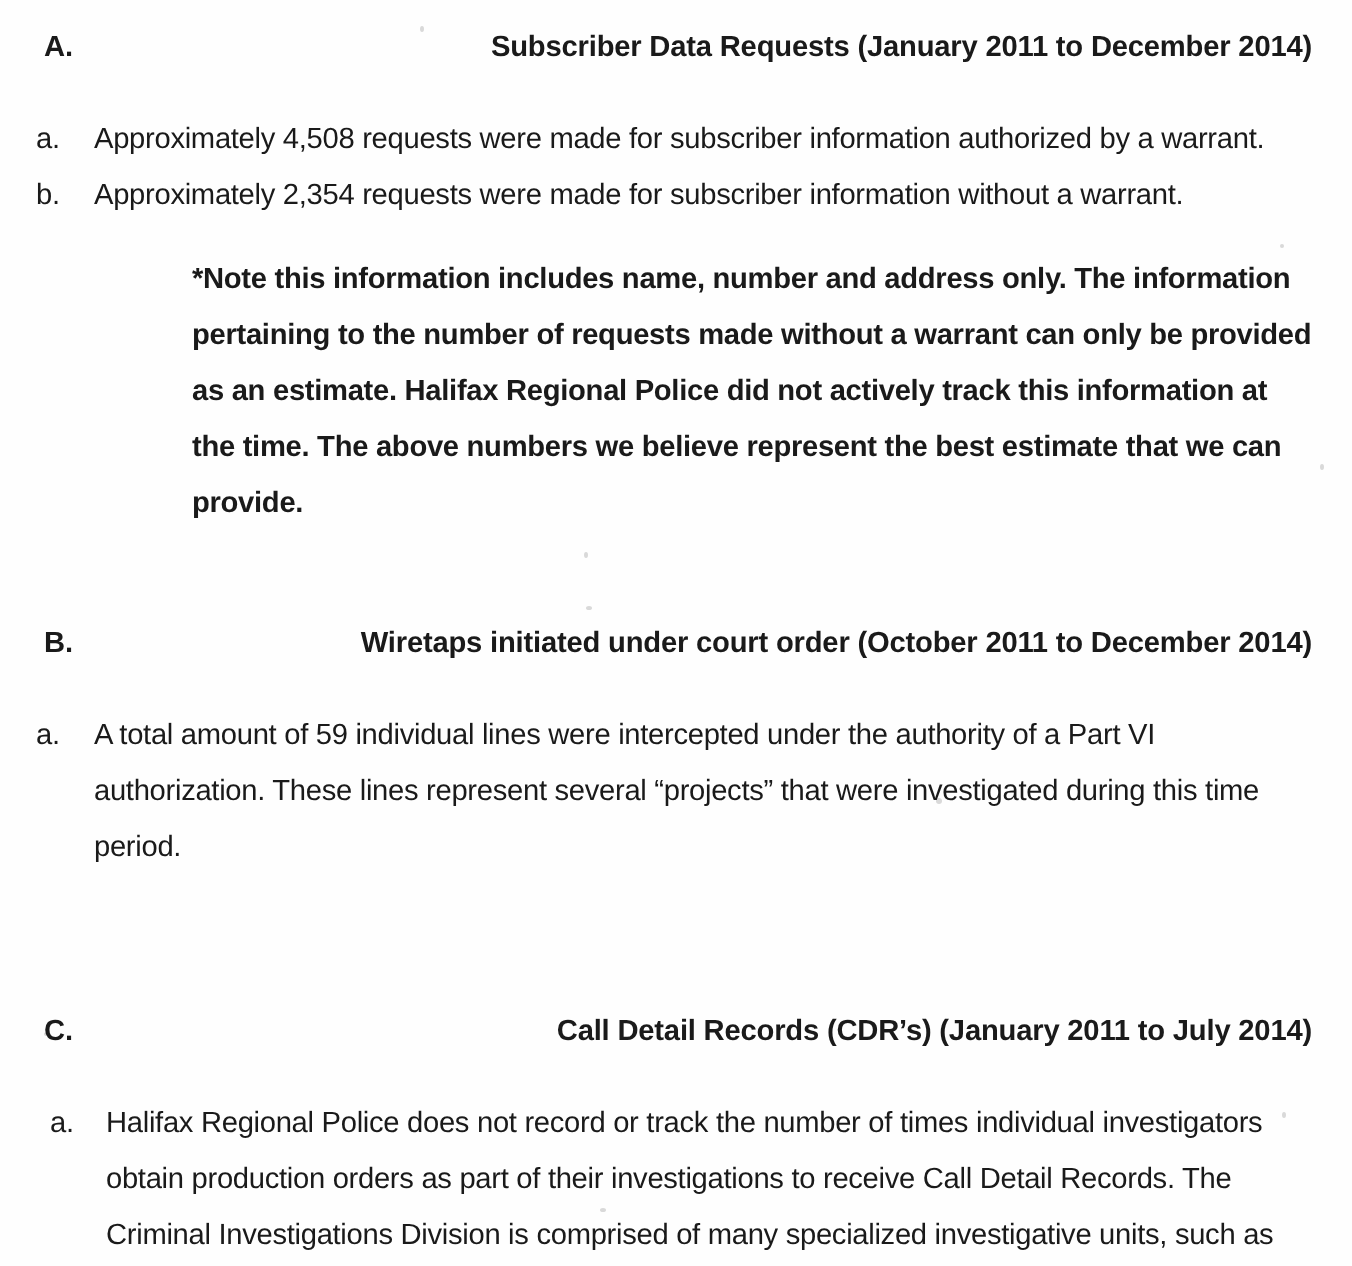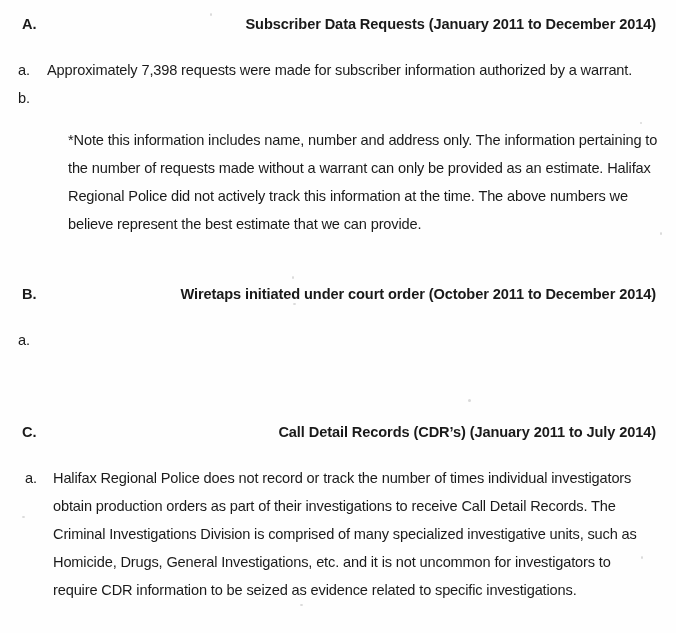--- a/index.html
+++ b/index.html
@@ -82,24 +82,24 @@
     margin-left: 25px;
     width: 28px;
   }
   .list-item.indent-c .body-text {
     margin-right: 20px;
   }
 
   
   .note-block {
     font-size: 14.6px;
-    font-weight: normal;
+    font-weight: bold;
     line-height: 28px;
     letter-spacing: -0.15px;
-    margin-left: 68px;
+    margin-left: 96px;
     margin-right: 18px;
   }
 
   
   .gap-sm { height: 14px; }
   .gap-md { height: 22px; }
   .gap-xl { height: 46px; }
 </style>
 </head>
 <body>
@@ -122,42 +122,44 @@
 
     <div class="row section-head">
       <span class="marker">A.</span>
       <span class="body-text">Subscriber Data Requests (January 2011 to December 2014)</span>
     </div>
 
     <div class="gap-md"></div>
 
     <div class="row list-item">
       <span class="marker">a.</span>
-      <span class="body-text">Approximately 7,398 requests were made for subscriber information authorized by a warrant.</span>
+      <span class="body-text">Approximately 4,508 requests were made for subscriber information authorized by a warrant.</span>
     </div>
 
     <div class="row list-item">
       <span class="marker">b.</span>
+      <span class="body-text">Approximately 2,354 requests were made for subscriber information without a warrant.</span>
     </div>
 
     <div class="gap-sm"></div>
 
     <div class="note-block">*Note this information includes name, number and address only. The information pertaining to the number of requests made without a warrant can only be provided as an estimate. Halifax Regional Police did not actively track this information at the time. The above numbers we believe represent the best estimate that we can provide.</div>
 
     <div class="gap-xl"></div>
 
     <div class="row section-head">
       <span class="marker">B.</span>
       <span class="body-text">Wiretaps initiated under court order (October 2011 to December 2014)</span>
     </div>
 
     <div class="gap-md"></div>
 
     <div class="row list-item">
       <span class="marker">a.</span>
+      <span class="body-text">A total amount of 59 individual lines were intercepted under the authority of a Part VI authorization. These lines represent several “projects” that were investigated during this time period.</span>
     </div>
 
     <div class="gap-xl"></div>
     <div class="gap-md"></div>
 
     <div class="row section-head">
       <span class="marker">C.</span>
       <span class="body-text">Call Detail Records (CDR’s) (January 2011 to July 2014)</span>
     </div>
 

